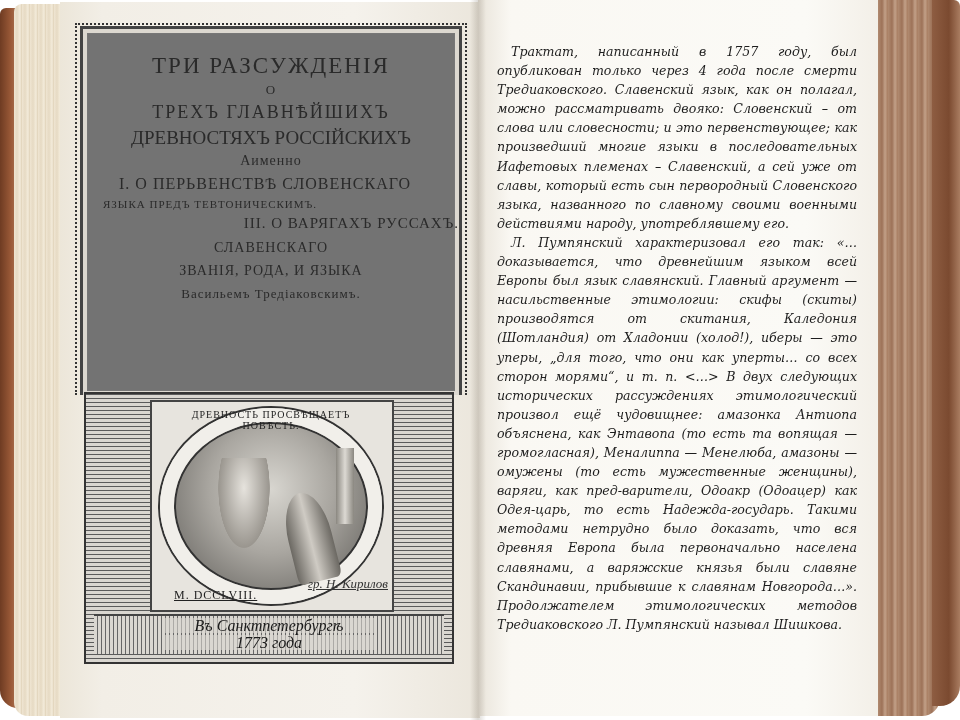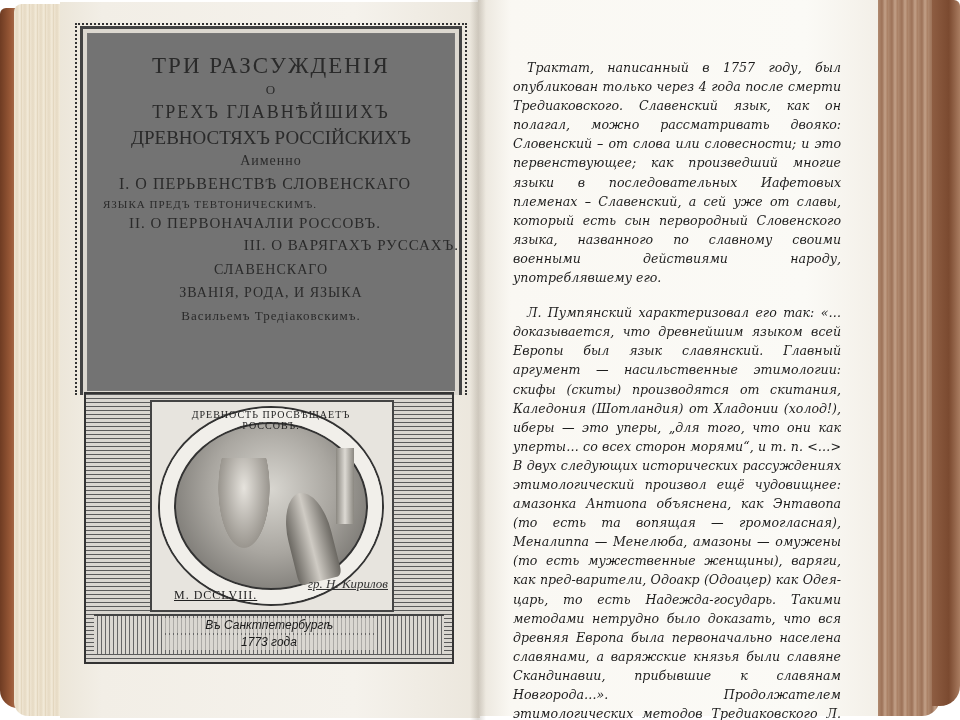--- a/index.html
+++ b/index.html
@@ -111,33 +111,33 @@
     position:absolute; right:4px; bottom:18px; font-size:13px; color:#333; font-style:italic;
     font-family:"Liberation Serif", serif;
     text-decoration:underline;
   }
   .imprint {
     position:absolute; left:8px; right:8px; bottom:8px; height:38px;
     background:repeating-linear-gradient(90deg,#dad7d1 0px,#dad7d1 3px,#666 3px,#666 4px);
     border-top:2px solid #444; text-align:center;
   }
   .imprint span {
-    display:block; font-family:Liberation Sans, sans-serif; font-style:italic;
-    font-size:12px; color:#1a1a1a; line-height:15px; background:rgba(218,215,209,0.6);
+    display:block; font-family:Liberation Serif, serif; font-style:italic;
+    font-size:16px; color:#1a1a1a; line-height:15px; background:rgba(218,215,209,0.6);
     width:60%; margin:2px auto 0;
   }
 
   
   .article {
     position:absolute; left:497px; top:42px; width:360px;
     font-family:"DejaVu Serif", serif; font-style:italic;
     font-size:12.6px; line-height:19.1px; color:#1d1d1d;
     text-align:justify;
   }
-  .article p { margin:16px; text-indent:14px; }
+  .article p { margin:0; text-indent:14px; }
 </style>
 </head>
 <body>
 
 <div class="cover-left"></div>
 <div class="pages-left"></div>
 <div class="page-left"></div>
 <div class="page-right"></div>
 <div class="gutter"></div>
 <div class="pages-right"></div>
@@ -145,32 +145,31 @@
 
 <div class="title-frame">
   <div class="title-lines">
     <span class="tl tl-1">ТРИ РАЗСУЖДЕНІЯ</span>
     <span class="tl tl-2">О</span>
     <span class="tl tl-3">ТРЕХЪ ГЛАВНѢЙШИХЪ</span>
     <span class="tl tl-4">ДРЕВНОСТЯХЪ РОССІЙСКИХЪ</span>
     <span class="tl tl-5">Аименно</span>
     <span class="tl tl-6">І. О ПЕРЬВЕНСТВѢ СЛОВЕНСКАГО</span>
     <span class="tl tl-7">ЯЗЫКА ПРЕДЪ ТЕВТОНИЧЕСКИМЪ.</span>
-    <span class="tl tl-8">ІІ. О ПЕРВОНАЧАЛІИ РОССОВЪ.</span>
     <span class="tl tl-9">ІІІ. О ВАРЯГАХЪ РУССАХЪ.</span>
     <span class="tl tl-10">СЛАВЕНСКАГО</span>
     <span class="tl tl-11">ЗВАНІЯ, РОДА, И ЯЗЫКА</span>
     <span class="tl tl-13">Васильемъ Тредіаковскимъ.</span>
   </div>
 </div>
 
 <div class="vignette">
   <div class="vignette-inner">
     <div class="medallion">
-      <div class="medallion-motto">ДРЕВНОСТЬ ПРОСВѢЩАЕТЪ РОССОВЪ.</div>
+      <div class="medallion-motto">ДРЕВНОСТЬ ПРОСВѢЩАЕТЪ ПОВѢСТЬ.</div>
       <div class="angel"></div>
       <div class="wing"></div>
       <div class="urn"></div>
       <div class="medallion-year">M. DCCLVIII.</div>
     </div>
     <div class="engraver">гр. Н. Кирилов</div>
   </div>
   <div class="imprint">
     <span>Въ Санктпетербургѣ</span>
     <span>1773 года</span>

